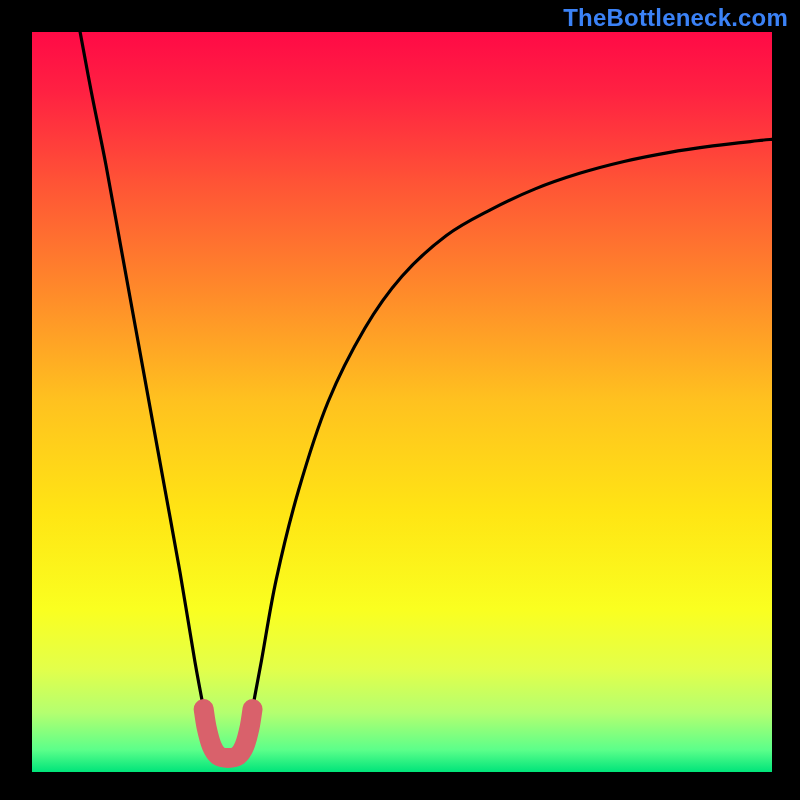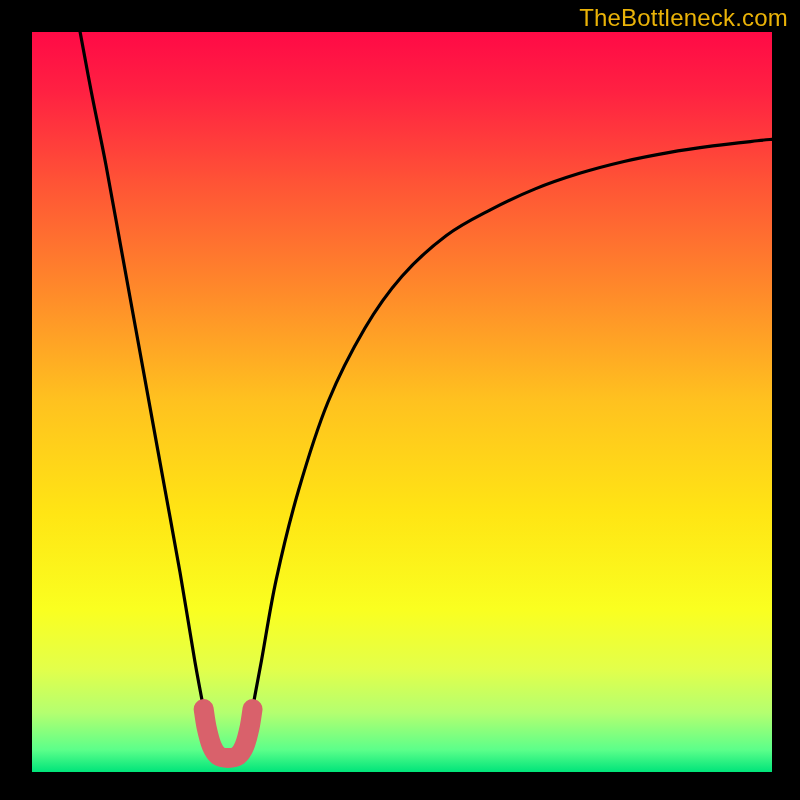--- a/index.html
+++ b/index.html
@@ -16,23 +16,23 @@
     background: #000;
   }
   .plot-area {
     position: absolute;
     overflow: hidden;
   }
   .watermark {
     position: absolute;
     top: 4px;
     right: 12px;
-    color: #eab308;
+    color: #3b82f6;
     font-size: 24px;
-    font-weight: 400;
+    font-weight: 700;
     letter-spacing: 0.2px;
     user-select: none;
   }
   svg { display: block; }
 </style>
 </head>
 <body>
 
 <div class="chart-frame" style="left:0;top:0;width:800px;height:800px;"></div>
 

